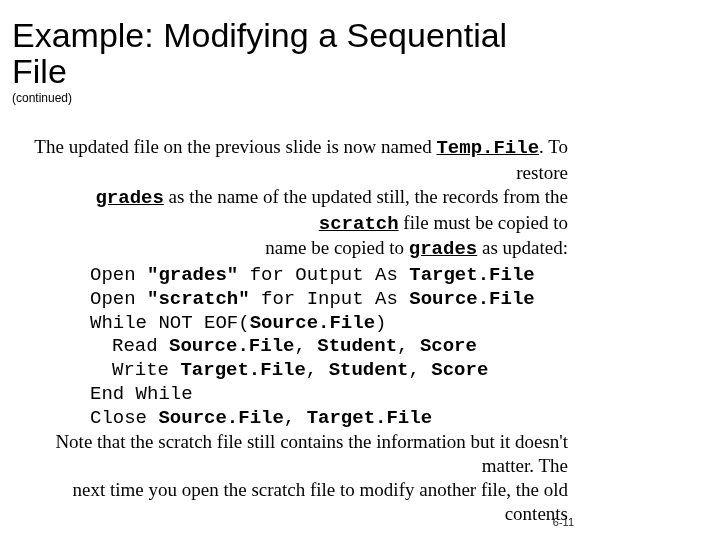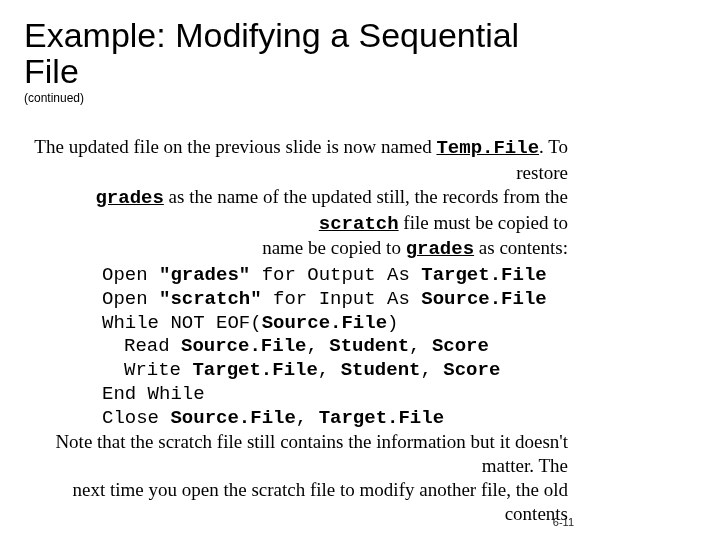--- a/index.html
+++ b/index.html
@@ -8,21 +8,21 @@
     width: 720px;
     height: 540px;
     background: #fff;
     font-family: "Times New Roman", Times, serif;
     color: #000;
   }
   .slide {
     box-sizing: border-box;
     width: 596px;
     height: 540px;
-    padding: 18px 28px 10px 24px;
+    padding: 18px 28px 10px 12px;
     position: relative;
   }
   .title {
     font-family: Arial, Helvetica, sans-serif;
     font-size: 34px;
     font-weight: 400;
     line-height: 1.05;
     margin: 0 0 2px 0;
   }
   .subtitle {
@@ -65,21 +65,21 @@
   <div class="subtitle">(continued)</div>
 
   <div class="body">
 
     <div class="para">
       <span>The updated file on the previous slide is now named </span><span class="mono b u">Temp.File</span><span>. To restore </span>
       <div class="indent1">
         <span class="mono b u">grades</span><span> as the name of the updated still, the records from the </span><span class="mono b u">scratch</span><span> file must be copied to </span>
       </div>
       <div class="indent1">
-        <span>name be copied to </span><span class="mono b u">grades</span><span> as contents:</span>
+        <span>name be copied to </span><span class="mono b u">grades</span><span> as updated:</span>
       </div>
     </div>
 
     <div class="code-block mono">
       <div>
         <span>Open </span><span class="b">"grades"</span><span> for Output As </span><span class="b">Target.File</span>
       </div>
       <div>
         <span>Open </span><span class="b">"scratch"</span><span> for Input As </span><span class="b">Source.File</span>
       </div>

